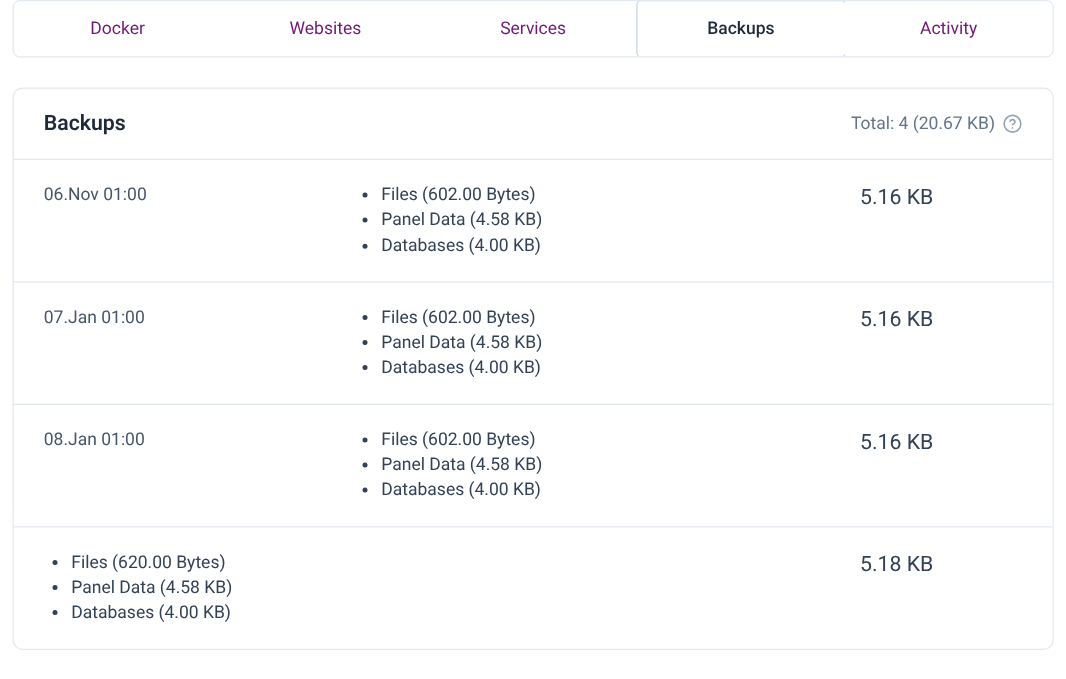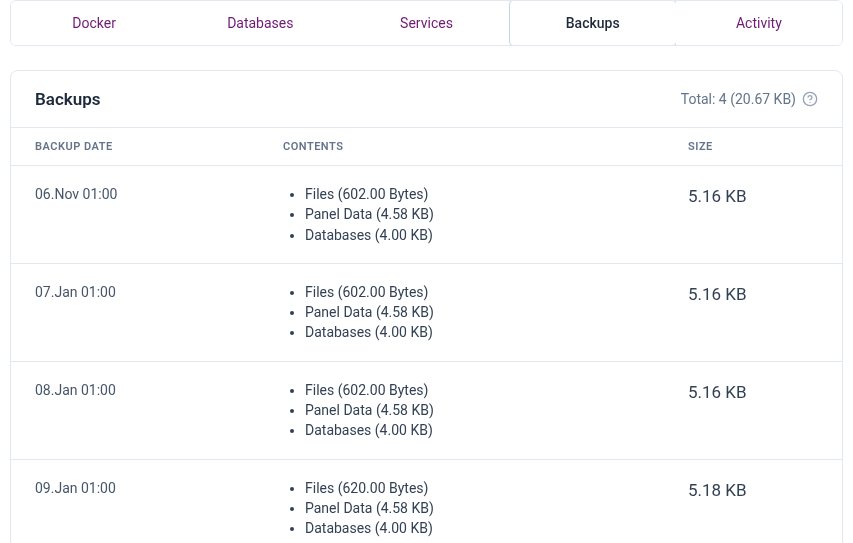--- a/index.html
+++ b/index.html
@@ -128,46 +128,41 @@
       font-size: 17px;
       padding-top: 2px;
     }
   </style>
 </head>
 <body>
 
 <div class="container">
   <nav class="tabs">
     <button class="tab">Docker</button>
-    <button class="tab">Databases</button>
+    <button class="tab">Websites</button>
     <button class="tab">Services</button>
     <button class="tab active">Backups</button>
     <button class="tab">Activity</button>
   </nav>
 
   <section class="panel">
     <header class="panel-header">
       <h2 class="panel-title">Backups</h2>
       <div class="panel-total">
         <span>Total: 4 (20.67 KB)</span>
         <span class="help-icon">
           <svg viewBox="0 0 24 24" fill="none" stroke="currentColor" stroke-width="2" stroke-linecap="round" stroke-linejoin="round">
             <circle cx="12" cy="12" r="10"></circle>
             <path d="M9.09 9a3 3 0 0 1 5.83 1c0 2-3 3-3 3"></path>
             <line x1="12" y1="17" x2="12.01" y2="17"></line>
           </svg>
         </span>
       </div>
     </header>
 
-    <div class="column-headers">
-      <div class="col-date">BACKUP DATE</div>
-      <div class="col-contents">CONTENTS</div>
-      <div class="col-size">SIZE</div>
-    </div>
 
     <div class="rows">
         <div class="row">
           <div class="col-date">06.Nov 01:00</div>
           <div class="col-contents">
             <ul>
               <li>Files (602.00 Bytes)</li>
               <li>Panel Data (4.58 KB)</li>
               <li>Databases (4.00 KB)</li>
             </ul>
@@ -190,21 +185,20 @@
           <div class="col-contents">
             <ul>
               <li>Files (602.00 Bytes)</li>
               <li>Panel Data (4.58 KB)</li>
               <li>Databases (4.00 KB)</li>
             </ul>
           </div>
           <div class="col-size">5.16 KB</div>
         </div>
         <div class="row">
-          <div class="col-date">09.Jan 01:00</div>
           <div class="col-contents">
             <ul>
               <li>Files (620.00 Bytes)</li>
               <li>Panel Data (4.58 KB)</li>
               <li>Databases (4.00 KB)</li>
             </ul>
           </div>
           <div class="col-size">5.18 KB</div>
         </div>
       </div>

